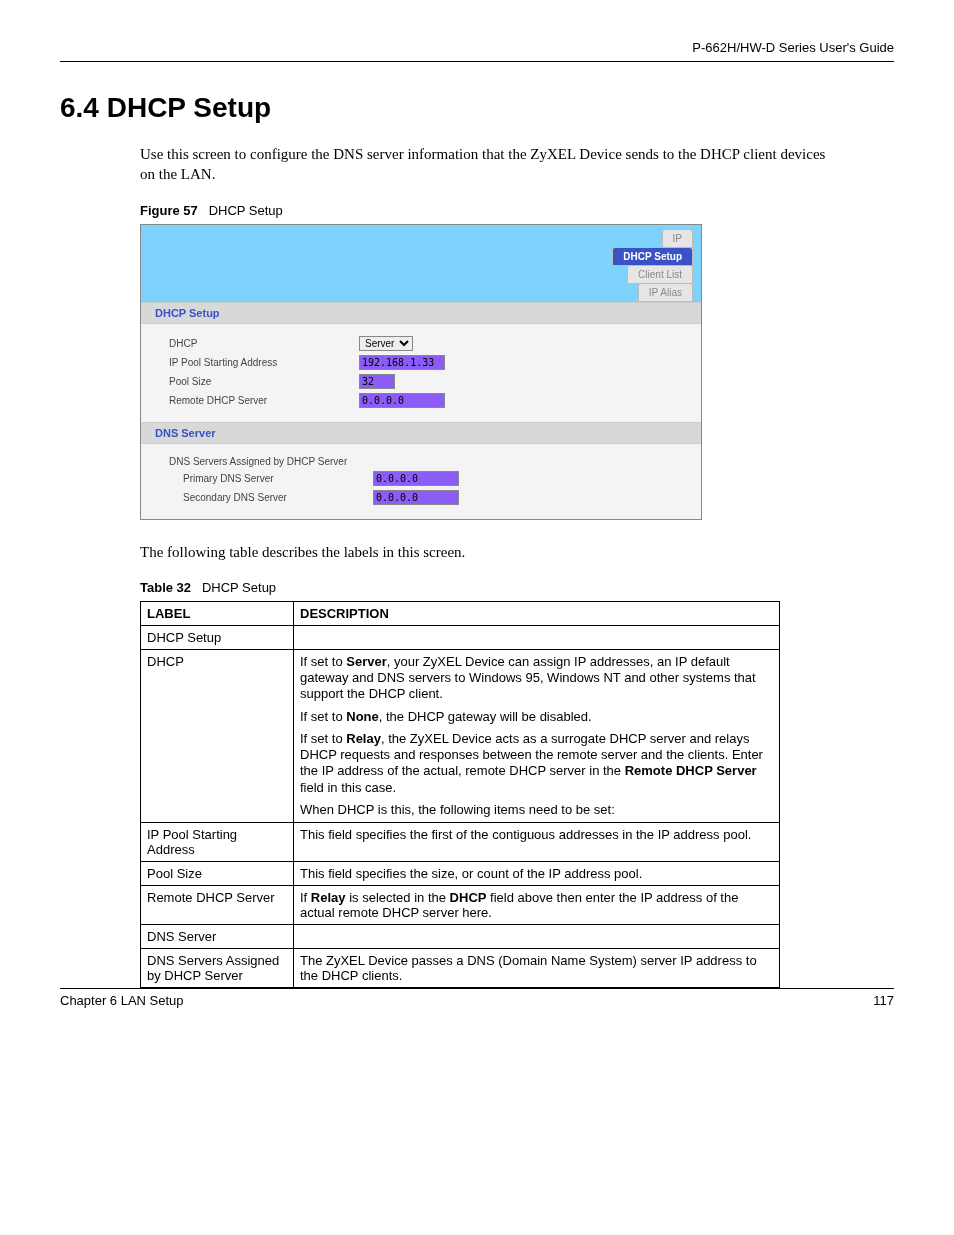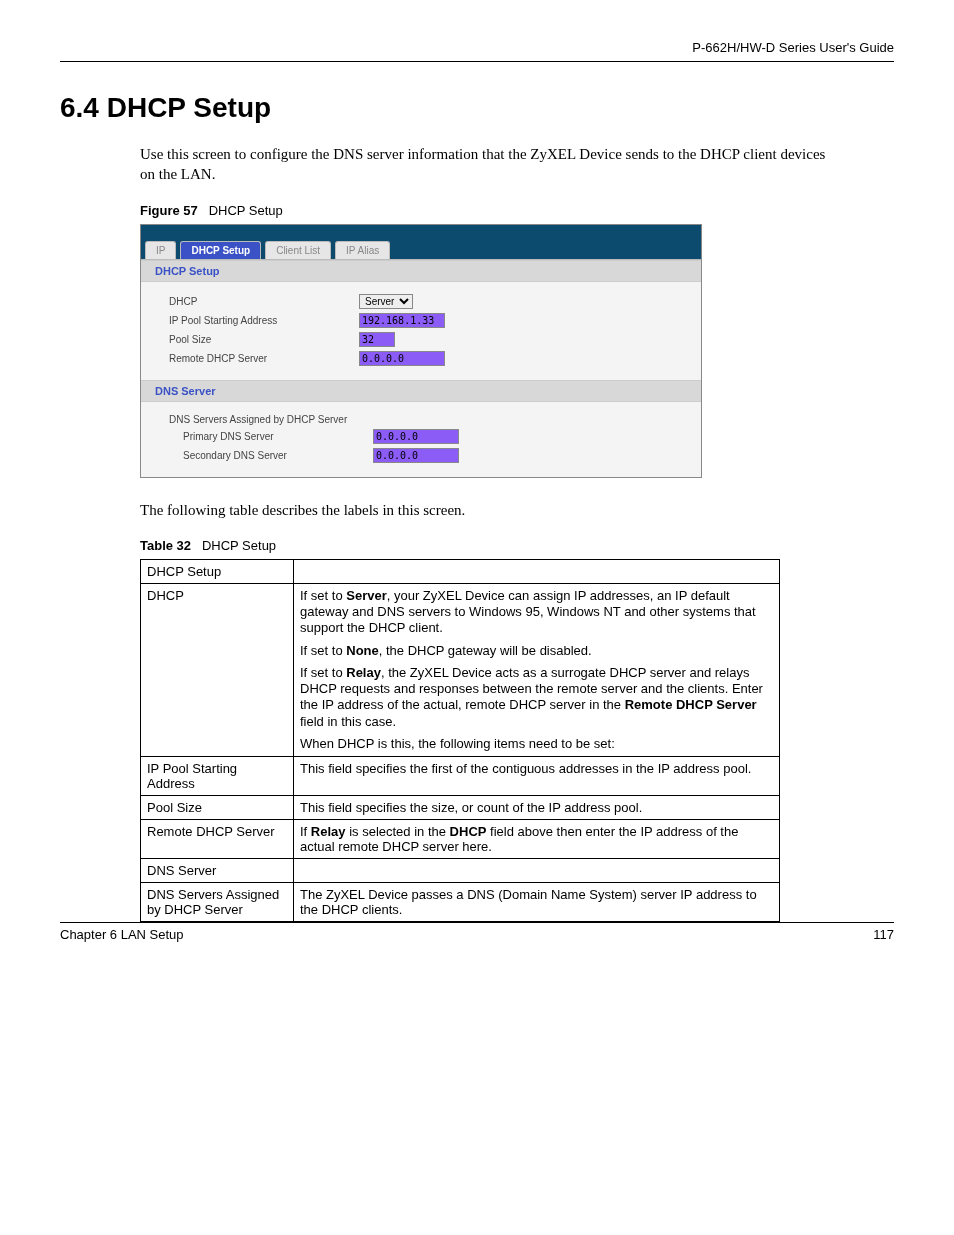--- a/index.html
+++ b/index.html
@@ -45,23 +45,24 @@
     width: 560px;
     border: 1px solid #888;
     background: #f4f4f4;
     font-size: 11px;
     font-family: Tahoma, Arial, sans-serif;
     color: #444;
   }
   .ui-tabs {
     display: flex;
     align-items: flex-end;
-    padding: 16px 4px 0 4px;
-    background: #0c4a6e;
+    padding: 4px 4px 0 4px;
+    background: #7dd3fc;
     border-bottom: 1px solid #bbb;
+    flex-direction: column;
   }
   .ui-tab {
     padding: 3px 10px;
     margin-right: 4px;
     border: 1px solid #bbb;
     border-bottom: none;
     background: #e6e6e6;
     color: #888;
     font-size: 10px;
     border-top-left-radius: 3px;
@@ -217,20 +218,24 @@
 
 <p class="body-para">The following table describes the labels in this screen.</p>
 
 <p class="figure-caption">
   <b>Table 32</b>&nbsp;&nbsp;
   <span>DHCP Setup</span>
 </p>
 
 <table class="desc-table">
   <tbody>
+      <tr>
+    <th class="label-col">LABEL</th>
+    <th>DESCRIPTION</th>
+  </tr>
   <tr>
     <td class="label-col">DHCP Setup</td>
     <td></td>
   </tr>
   <tr>
     <td class="label-col">DHCP</td>
     <td>
       <p class="desc-p"><span>If set to </span><b>Server</b><span>, your ZyXEL Device can assign IP addresses, an IP default gateway and DNS servers to Windows 95, Windows NT and other systems that support the DHCP client.</span></p>
       <p class="desc-p"><span>If set to </span><b>None</b><span>, the DHCP gateway will be disabled.</span></p>
       <p class="desc-p"><span>If set to </span><b>Relay</b><span>, the ZyXEL Device acts as a surrogate DHCP server and relays DHCP requests and responses between the remote server and the clients. Enter the IP address of the actual, remote DHCP server in the </span><b>Remote DHCP Server</b><span> field in this case.</span></p>

